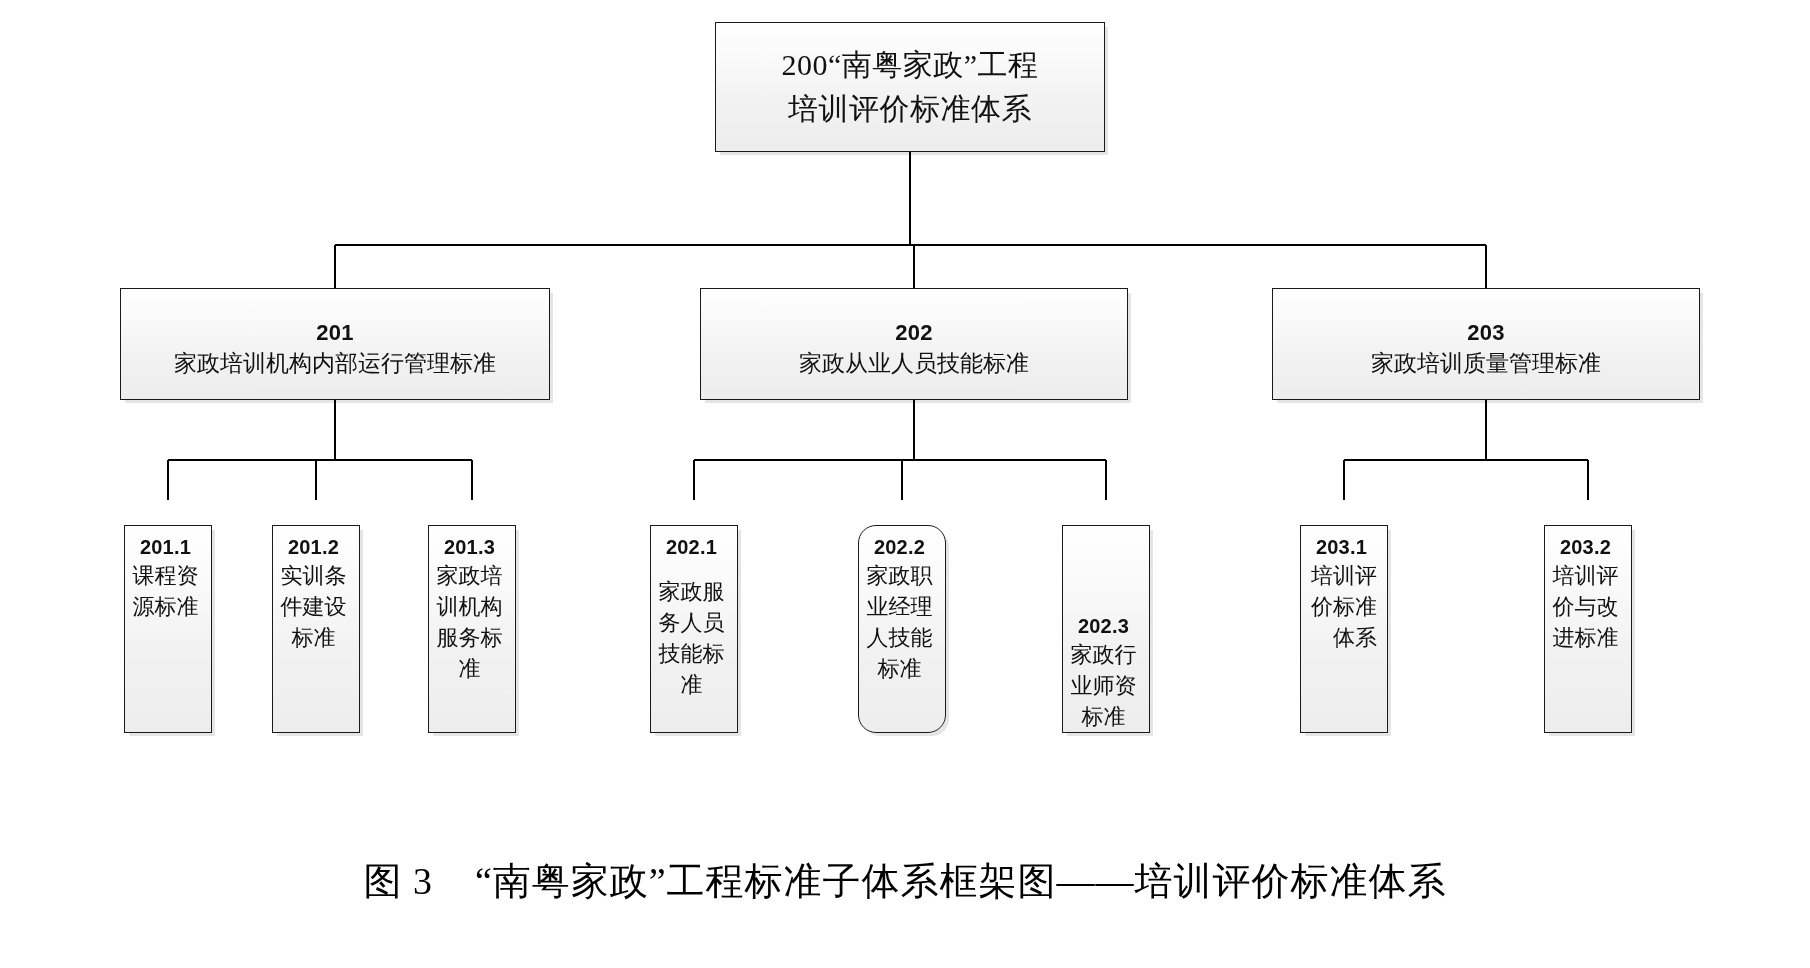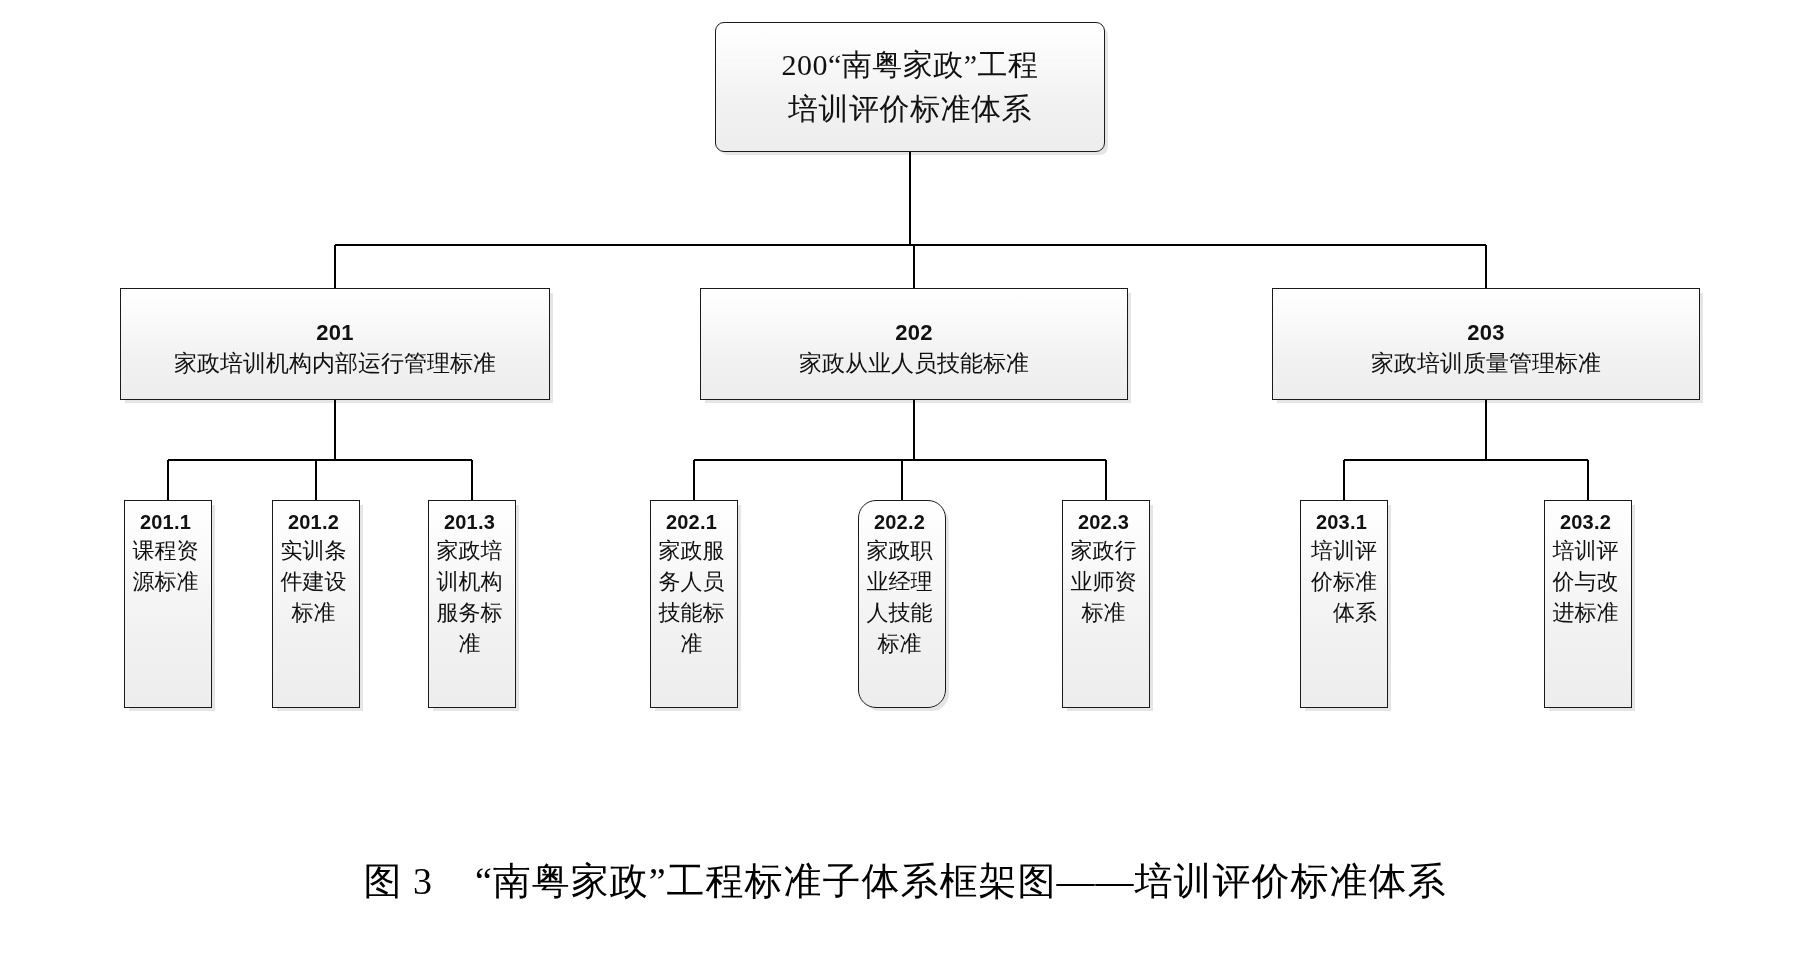--- a/index.html
+++ b/index.html
@@ -54,21 +54,20 @@
   }
 
   
   #node-root {
     left: 715px;
     top: 22px;
     width: 390px;
     height: 130px;
     justify-content: center;
     padding: 0 16px;
-    border-radius: 9px;
   }
   #node-root .ttl {
     font-size: 30px;
     line-height: 44px;
     letter-spacing: 0.5px;
   }
 
   
   .lvl2 {
     top: 288px;
@@ -78,38 +77,38 @@
   }
   .lvl2 .num { font-size: 22px; line-height: 28px; }
   .lvl2 .ttl { font-size: 23px; line-height: 33px; }
 
   #node-201 { left: 120px;  width: 430px; }
   #node-202 { left: 700px;  width: 428px; }
   #node-203 { left: 1272px; width: 428px; }
 
   
   .leaf {
-    top: 500px;
+    top: 525px;
     height: 208px;
     width: 88px;
     padding: 8px 10px 0 5px;
   }
   .leaf .num { font-size: 20px; line-height: 26px; }
   .leaf .ttl {
     font-size: 22px;
     line-height: 31px;
     word-break: break-all;
   }
 
   #node-201-1 { left: 124px; }
   #node-201-2 { left: 272px; }
   #node-201-3 { left: 428px; }
-  #node-202-1 { left: 650px; }
+  #node-202-1 { left: 650px; gap: 16px; }
   #node-202-2 { left: 858px; border-radius: 18px; }
-  #node-202-3 { left: 1062px; }
+  #node-202-3 { left: 1062px; justify-content: flex-end; }
   #node-203-1 { left: 1300px; text-align: right; }
   #node-203-2 { left: 1544px; }
 
   
   #caption {
     position: absolute;
     left: 0;
     top: 852px;
     width: 1810px;
     text-align: center;

